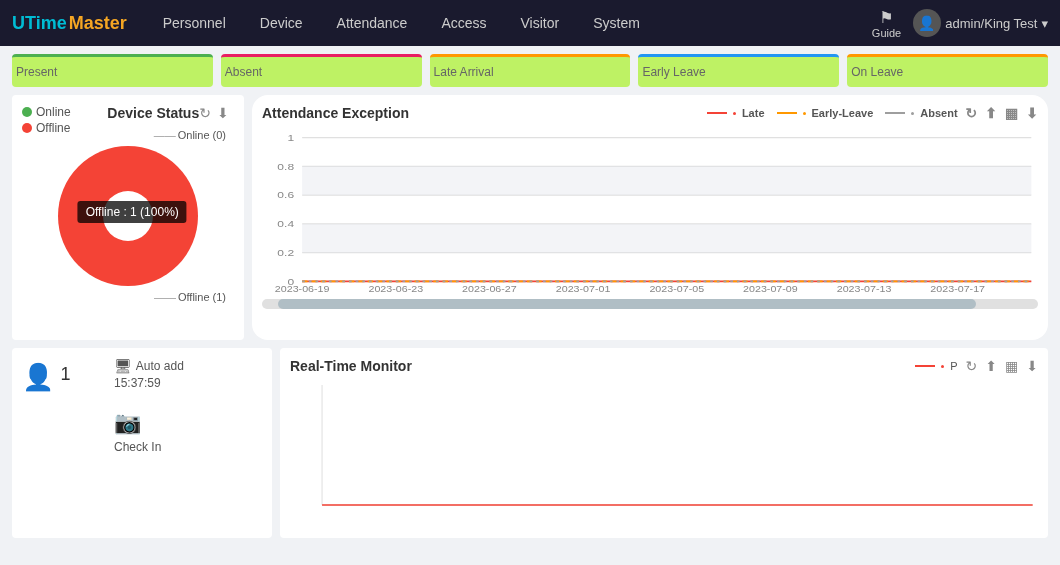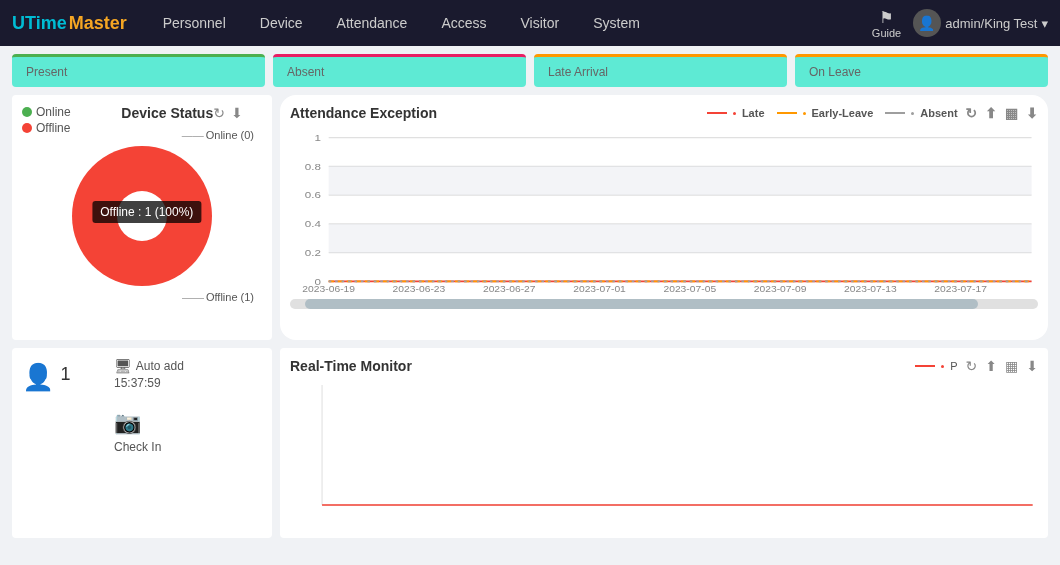--- a/index.html
+++ b/index.html
@@ -77,23 +77,23 @@
 
     
     .summary-row {
       display: flex;
       gap: 0;
       padding: 8px 12px;
       gap: 8px;
     }
     .summary-card {
       flex: 1;
-      background: #5eead4;
+      background: #bef264;
       border-radius: 4px;
-      padding: 8px 14px;
+      padding: 8px 4px;
       border-top: 3px solid;
       display: flex;
       flex-direction: column;
       align-items: flex-start;
     }
     .summary-card.present { border-color: #4caf50; }
     .summary-card.absent { border-color: #e91e63; }
     .summary-card.late { border-color: #ff9800; }
     .summary-card.early { border-color: #2196f3; }
     .summary-card.on-leave { border-color: #ff9800; }
@@ -112,21 +112,21 @@
       display: flex;
       gap: 8px;
       height: 245px;
     }
 
     
     .device-status-panel {
       background: #fff;
       border-radius: 4px;
       padding: 10px;
-      width: 260px;
+      width: 232px;
       flex-shrink: 0;
       position: relative;
     }
     .panel-header {
       display: flex;
       justify-content: center;
       align-items: center;
     }
     .panel-title { font-size: 14px; font-weight: bold; color: #333; }
     .panel-actions { display: flex; gap: 6px; }
@@ -300,20 +300,23 @@
 
 <div class="summary-row">
   <div class="summary-card present">
     <span class="summary-label">Present</span>
   </div>
   <div class="summary-card absent">
     <span class="summary-label">Absent</span>
   </div>
   <div class="summary-card late">
     <span class="summary-label">Late Arrival</span>
+  </div>
+  <div class="summary-card early">
+    <span class="summary-label">Early Leave</span>
   </div>
   <div class="summary-card on-leave">
     <span class="summary-label">On Leave</span>
   </div>
 </div>
 
 <div class="main-content">
 
   <div class="panels-row">
 

